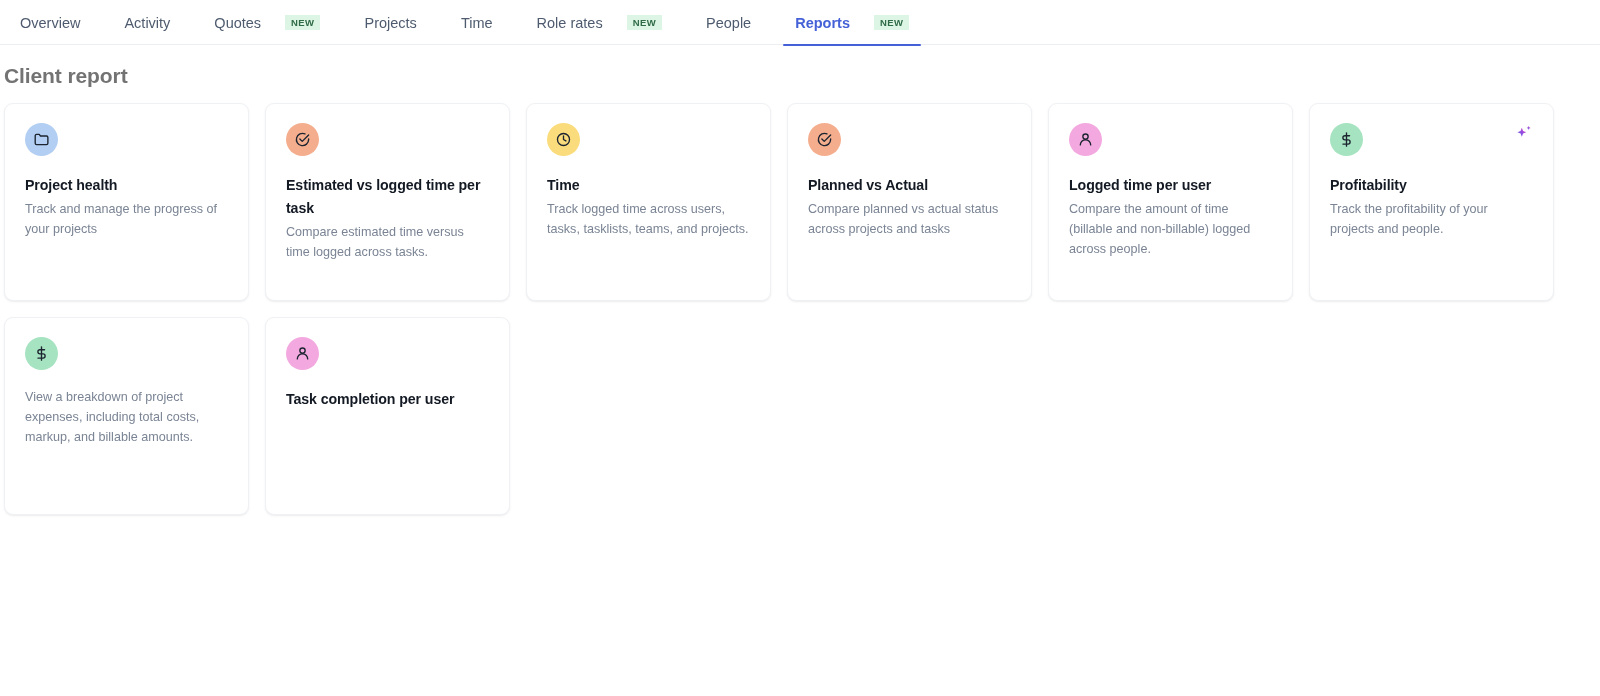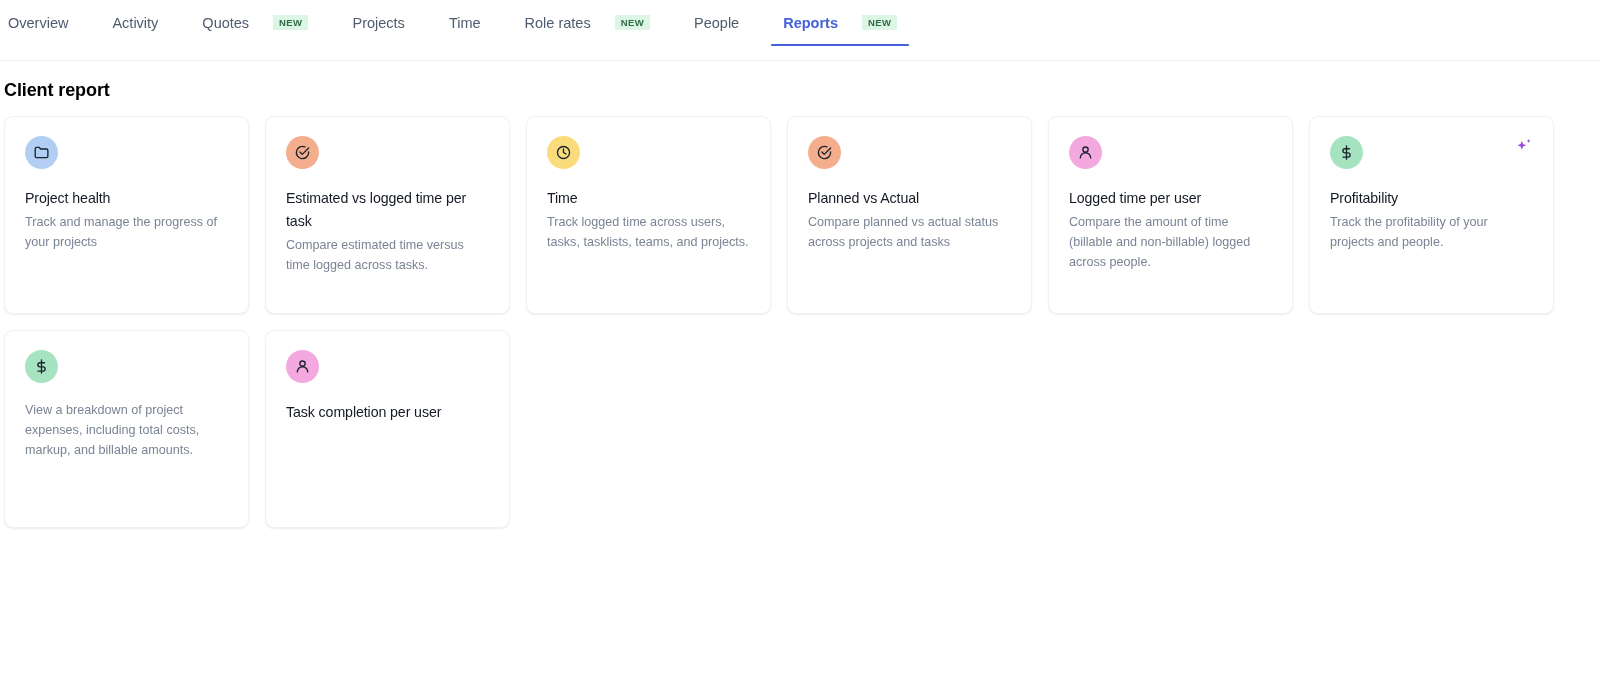--- a/index.html
+++ b/index.html
@@ -9,25 +9,25 @@
     width: 1600px;
     height: 696px;
     background: #ffffff;
     font-family: "Liberation Sans", sans-serif;
     -webkit-font-smoothing: antialiased;
   }
 
   
   .nav {
     position: relative;
-    height: 61px;
+    height: 45px;
     border-bottom: 1px solid #eceef1;
     display: flex;
     align-items: flex-start;
-    padding: 0 0 0 4px;
+    padding: 0 0 0 16px;
   }
   .nav-list {
     display: flex;
     align-items: center;
     list-style: none;
     margin: 0;
     padding: 0;
     height: 45px;
   }
   .nav-item {
@@ -65,23 +65,23 @@
     letter-spacing: 0.4px;
     padding: 3px 6px 2px 6px;
     border-radius: 0;
     line-height: 1;
   }
 
   
   .page-title {
     margin: 0;
     padding: 19px 0 0 4px;
-    font-size: 18px;
+    font-size: 21px;
     font-weight: 700;
-    color: #000000;
+    color: #737373;
     letter-spacing: -0.1px;
   }
 
   
   .grid {
     display: grid;
     grid-template-columns: repeat(6, 245px);
     gap: 16px;
     padding: 15px 0 0 4px;
   }
@@ -102,21 +102,21 @@
     border-radius: 50%;
     display: flex;
     align-items: center;
     justify-content: center;
     margin-bottom: 18px;
   }
   .icon-circle svg { display: block; }
 
   .card-title {
     font-size: 14.2px;
-    font-weight: 400;
+    font-weight: 700;
     color: #141a24;
     line-height: 1.62;
     margin: 0 0 3px 0;
     letter-spacing: -0.1px;
   }
   .card-desc {
     font-size: 12.6px;
     color: #7a8494;
     line-height: 1.57;
     margin: 0;

